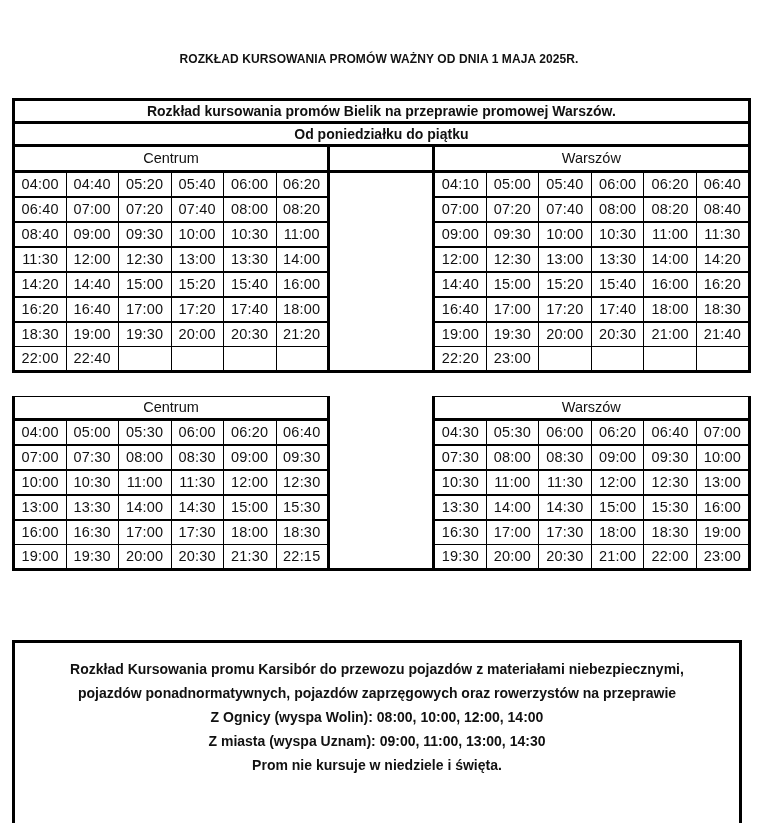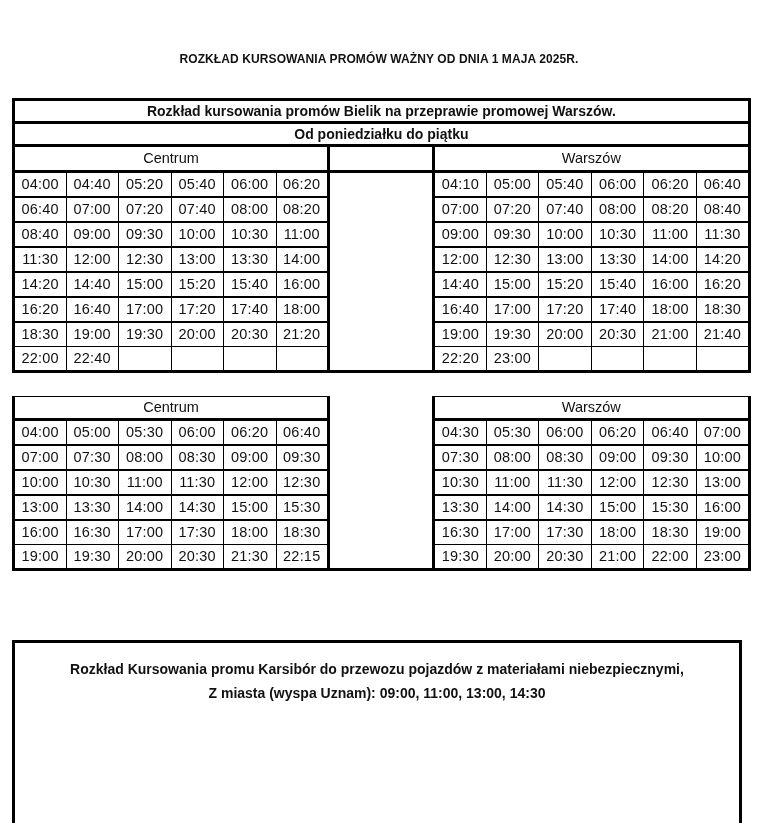--- a/index.html
+++ b/index.html
@@ -302,14 +302,17 @@
         <td class="time">20:30</td>
         <td class="time">21:00</td>
         <td class="time">22:00</td>
         <td class="time r-edge">23:00</td>
       </tr>
     </tbody>
 </table>
 
 <div class="note">
   <div>Rozkład Kursowania promu Karsibór do przewozu pojazdów z materiałami niebezpiecznymi,</div>
+  <div>pojazdów ponadnormatywnych, pojazdów zaprzęgowych oraz rowerzystów na przeprawie</div>
+  <div>Z Ognicy (wyspa Wolin): 08:00, 10:00, 12:00, 14:00</div>
   <div>Z miasta (wyspa Uznam): 09:00, 11:00, 13:00, 14:30</div>
+  <div>Prom nie kursuje w niedziele i święta.</div>
 </div>
 
 </body></html>

